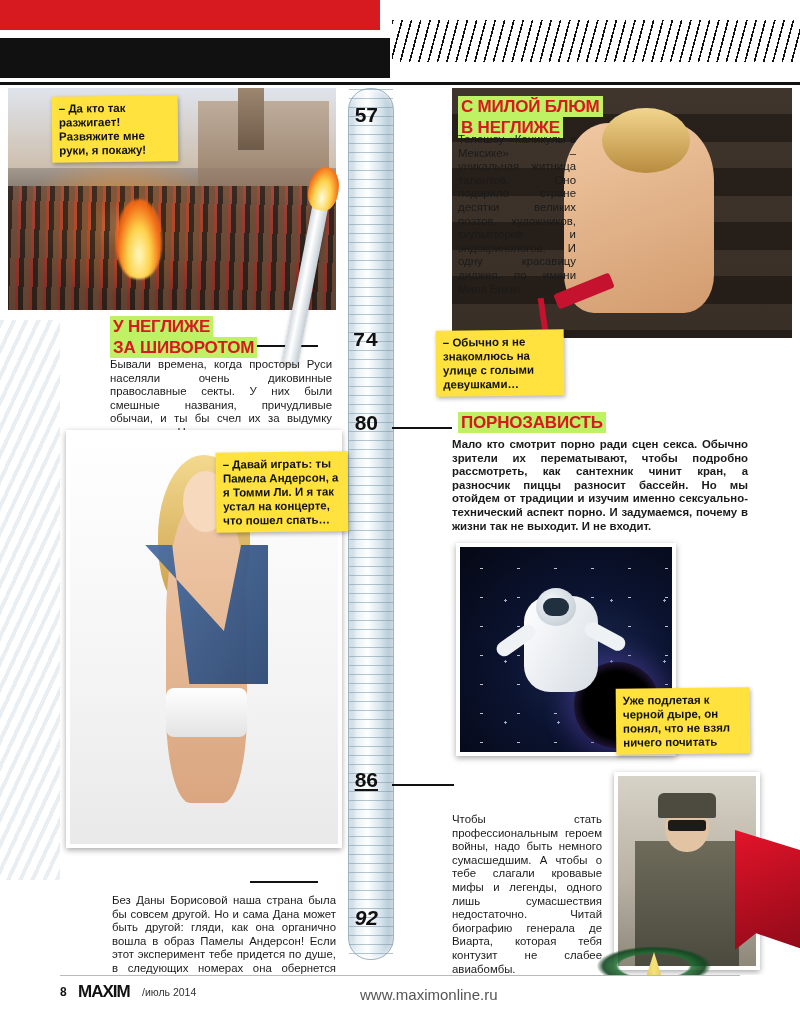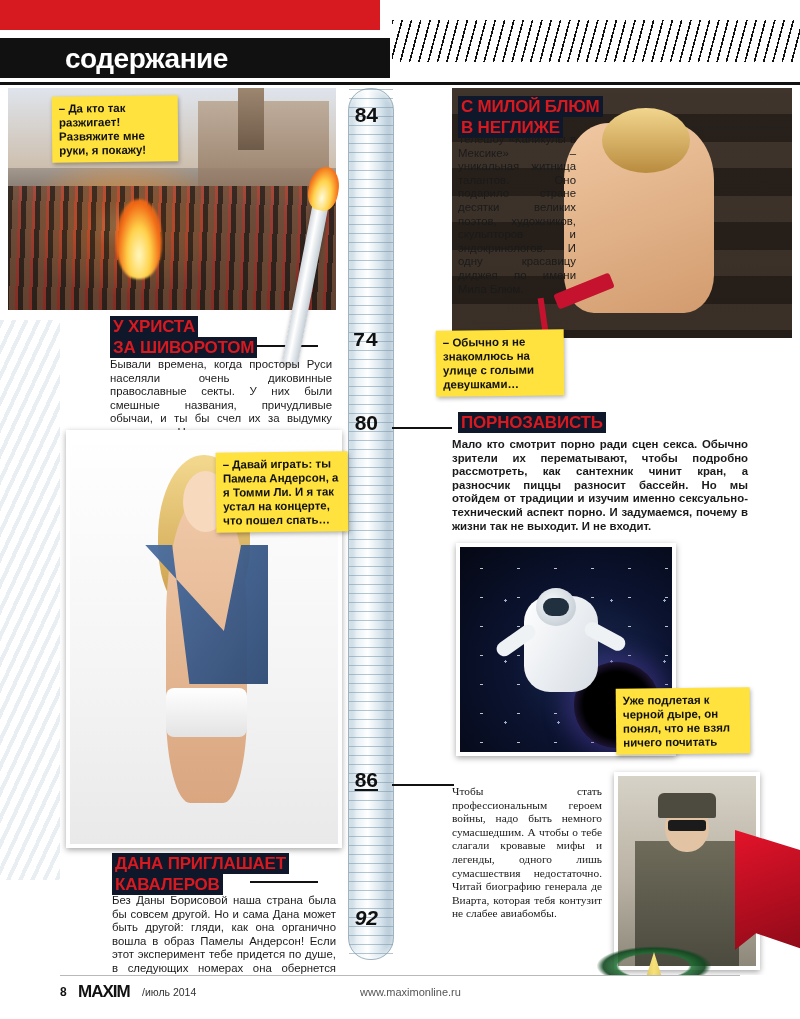--- a/index.html
+++ b/index.html
@@ -34,34 +34,34 @@
          background:repeating-linear-gradient(180deg,rgba(120,150,170,.55) 0px,rgba(120,150,170,.55) 1px,rgba(0,0,0,0) 1px,rgba(0,0,0,0) 9px);}
   .pagenum{position:absolute;font-size:21px;font-weight:bold;color:#111;text-align:right;width:60px;}
   .pn-line{position:absolute;height:2px;background:#111;}
 
   
   .imgbox{position:absolute;overflow:hidden;background:#ddd;}
   .frame{border:4px solid #fff;box-shadow:0 2px 6px rgba(0,0,0,.35);}
 
   .headline{position:absolute;font-weight:bold;font-size:17px;line-height:19px;color:#d71920;
             letter-spacing:-.2px;}
-  .headline .hl{background:#0f172a;padding:1px 3px;display:inline-block;}
+  .headline .hl{background:#bef264;padding:1px 3px;display:inline-block;}
   .body{position:absolute;font-size:11.4px;line-height:13.6px;color:#1a1a1a;text-align:justify;}
 
   .callout{position:absolute;background:#ffe23d;color:#111;font-weight:bold;font-size:11.5px;
            line-height:14px;padding:5px 7px;box-shadow:1px 2px 4px rgba(0,0,0,.3);}
   .callout.sh{transform:rotate(-0.6deg);}
 
   
   .footer{position:absolute;left:0;top:975px;width:800px;height:44px;background:#fff;}
   .footer .frule{position:absolute;left:60px;top:0;width:680px;height:1px;background:#b9b9b9;}
   .fnum{position:absolute;left:60px;top:10px;font-size:12px;font-weight:bold;color:#111;}
   .fmax{position:absolute;left:78px;top:7px;font-size:17px;font-weight:bold;letter-spacing:-1px;}
   .fdate{position:absolute;left:142px;top:11px;font-size:10.5px;color:#333;}
-  .fsite{position:absolute;left:360px;top:11px;font-size:11px;color:#555;}
+  .fsite{position:absolute;left:360px;top:11px;font-size:15px;color:#555;}
 
   
   
   .art-hist{background:
       radial-gradient(ellipse at 35% 62%, rgba(255,214,120,.95) 0%, rgba(255,150,40,.6) 12%, rgba(120,40,20,0) 36%),
       linear-gradient(180deg,#cfd6e0 0%,#b9b0a6 28%,#6d5f55 56%,#3b322d 100%);}
   .art-hist .sky{position:absolute;left:0;top:0;width:100%;height:36%;
       background:linear-gradient(180deg,#dfe4ec,#cdbfae);}
   .art-hist .wall{position:absolute;left:58%;top:6%;width:40%;height:44%;
       background:linear-gradient(180deg,#b9a48f,#8a715c);opacity:.85;}
@@ -145,32 +145,31 @@
 <body>
 
 <div class="page">
 
   <div class="topband">
     <div class="white"></div>
   </div>
 
   <div class="hdr">
     <div class="blackbar"></div>
-    <div class="title">содержание</div>
     <div class="rule"></div>
   </div>
   <div class="hatch"></div>
 
   <div class="lstripes"></div>
 
   <div class="ruler">
     <div class="ticks"></div>
   </div>
 
-  <div class="pagenum" style="left:318px;top:103px;">84</div>
+  <div class="pagenum" style="left:318px;top:103px;">57</div>
   <div class="pn-line" style="left:260px;top:120px;width:58px;"></div>
 
   <div class="pagenum" style="left:318px;top:329px;font-family:Liberation Mono, monospace;">74</div>
   <div class="pn-line" style="left:200px;top:345px;width:118px;"></div>
 
   <div class="pagenum" style="left:318px;top:411px;">80</div>
   <div class="pn-line" style="left:392px;top:427px;width:60px;"></div>
 
   <div class="pagenum" style="left:318px;top:768px;text-decoration:underline;">86</div>
   <div class="pn-line" style="left:392px;top:784px;width:62px;"></div>
@@ -185,39 +184,35 @@
     <div class="crowd"></div>
     <div class="flame"></div>
   </div>
   <div class="candle">
     <div class="fl"></div>
   </div>
 
   <div class="callout sh" style="left:52px;top:96px;width:112px;">– Да кто так разжигает! Развяжите мне руки, я покажу!</div>
 
   <div class="headline" style="left:110px;top:316px;width:200px;">
-    <span class="hl">У ХРИСТА</span><br>
+    <span class="hl">У НЕГЛИЖЕ</span><br>
     <span class="hl">ЗА ШИВОРОТОМ</span>
   </div>
   <div class="body" style="left:110px;top:358px;width:222px;">Бывали времена, когда просторы Руси населяли очень диковинные православные секты. У них были смешные названия, причудливые обычаи, и ты бы счел их за выдумку юмористов. Но секта юмористов от сих обвинений отрекается.</div>
 
   <div class="imgbox art-blonde frame" style="left:66px;top:430px;width:268px;height:410px;">
     <div class="hair"></div>
     <div class="body1"></div>
     <div class="face"></div>
     <div class="shirt"></div>
     <div class="shorts"></div>
   </div>
 
   <div class="callout sh" style="left:216px;top:452px;width:118px;">– Давай играть: ты Памела Андерсон, а я Томми Ли. И я так устал на концерте, что пошел спать…</div>
 
-  <div class="headline" style="left:112px;top:853px;width:220px;">
-    <span class="hl">ДАНА ПРИГЛАШАЕТ</span><br>
-    <span class="hl">КАВАЛЕРОВ</span>
-  </div>
   <div class="body" style="left:112px;top:894px;width:224px;">Без Даны Борисовой наша страна была бы совсем другой. Но и сама Дана может быть другой: гляди, как она органично вошла в образ Памелы Андерсон! Если этот эксперимент тебе придется по душе, в следующих номерах она обернется Годзиллой или Хосе Раулем Капабланкой.</div>
 
   <div class="imgbox art-mila" style="left:452px;top:88px;width:340px;height:250px;">
     <div class="back"></div>
     <div class="figure"></div>
     <div class="hair2"></div>
     <div class="heel"></div>
     <div class="heel2"></div>
   </div>
 
@@ -239,21 +234,21 @@
     <div class="hole"></div>
     <div class="astro"></div>
     <div class="helm"></div>
     <div class="visor"></div>
     <div class="arm" style="left:16%;top:42%;transform:rotate(-35deg);"></div>
     <div class="arm" style="left:58%;top:40%;transform:rotate(28deg);"></div>
   </div>
 
   <div class="callout sh" style="left:616px;top:688px;width:120px;">Уже подлетая к черной дыре, он понял, что не взял ничего почитать</div>
 
-  <div class="body" style="left:452px;top:785px;width:150px;font-family:Liberation Serif, serif;">Чтобы стать профессиональным героем войны, надо быть немного сумасшедшим. А чтобы о тебе слагали кровавые мифы и легенды, одного лишь сумасшествия недостаточно. Читай биографию генерала де Виарта, которая тебя контузит не слабее авиабомбы.</div>
+  <div class="body" style="left:452px;top:813px;width:150px;">Чтобы стать профессиональным героем войны, надо быть немного сумасшедшим. А чтобы о тебе слагали кровавые мифы и легенды, одного лишь сумасшествия недостаточно. Читай биографию генерала де Виарта, которая тебя контузит не слабее авиабомбы.</div>
 
   <div class="imgbox art-gen frame" style="left:614px;top:772px;width:138px;height:190px;">
     <div class="unif"></div>
     <div class="head"></div>
     <div class="cap"></div>
     <div class="glasses"></div>
   </div>
 
   <div class="ribbon"></div>
   <div class="greenlaur"></div>

